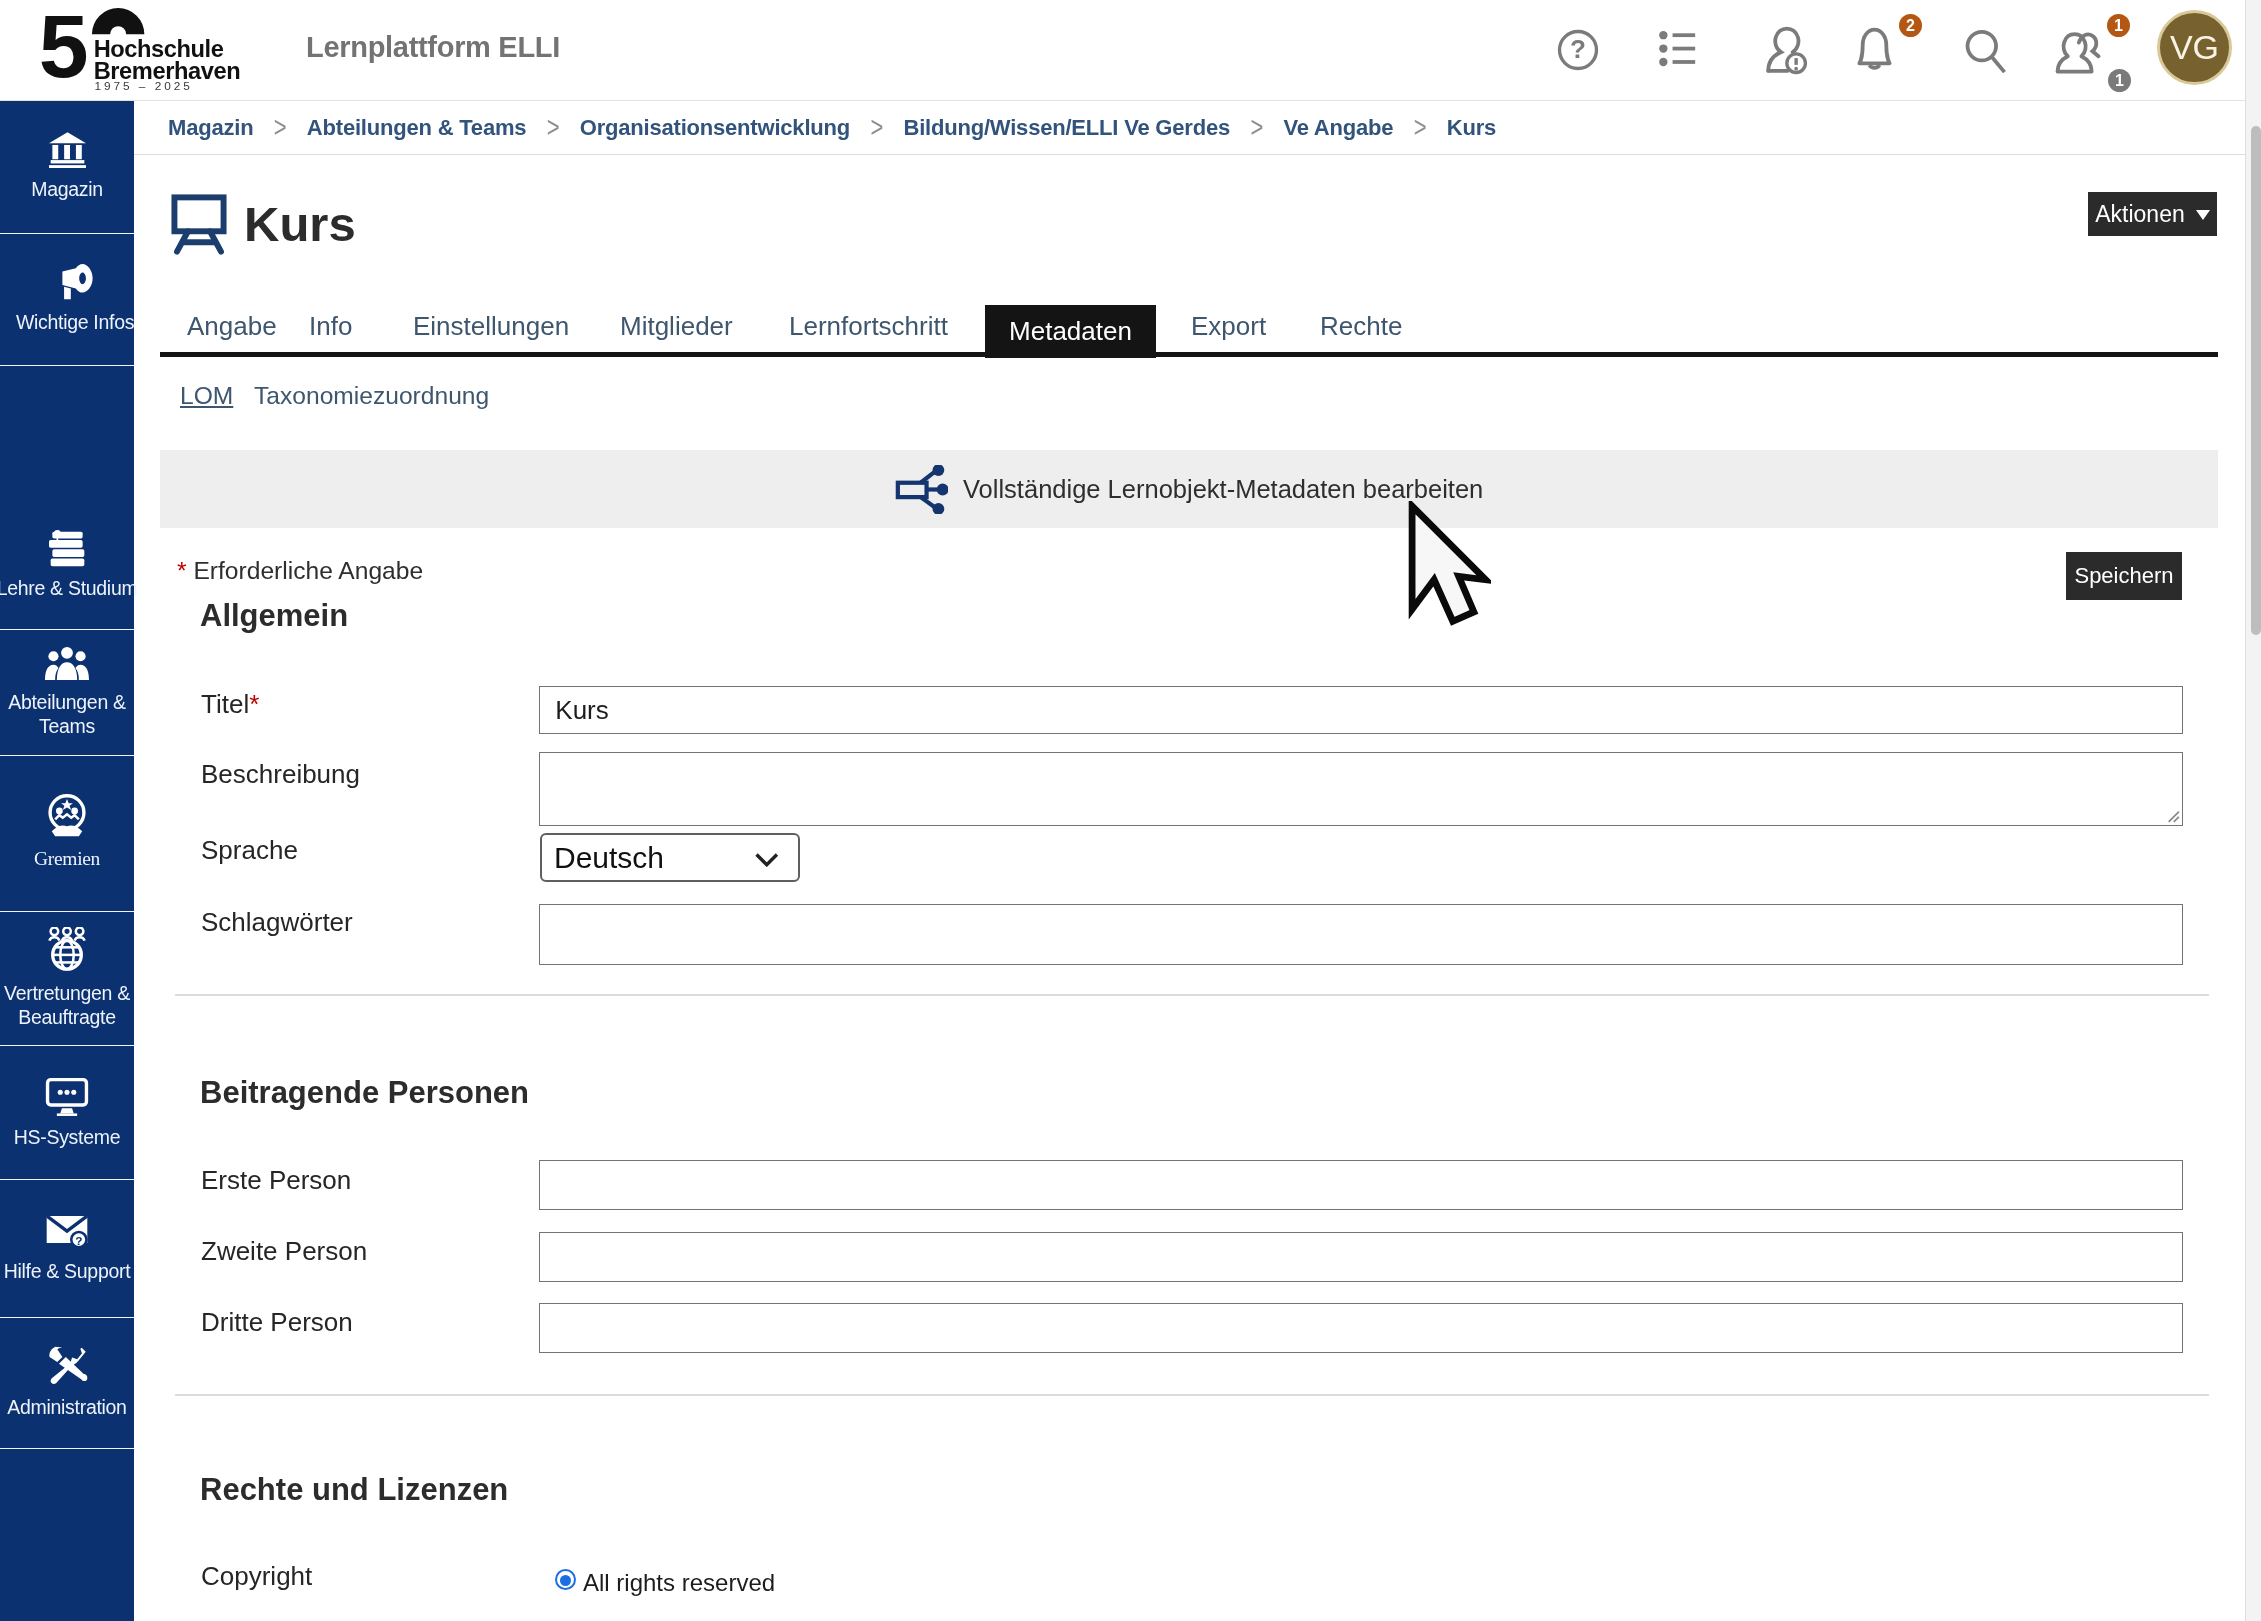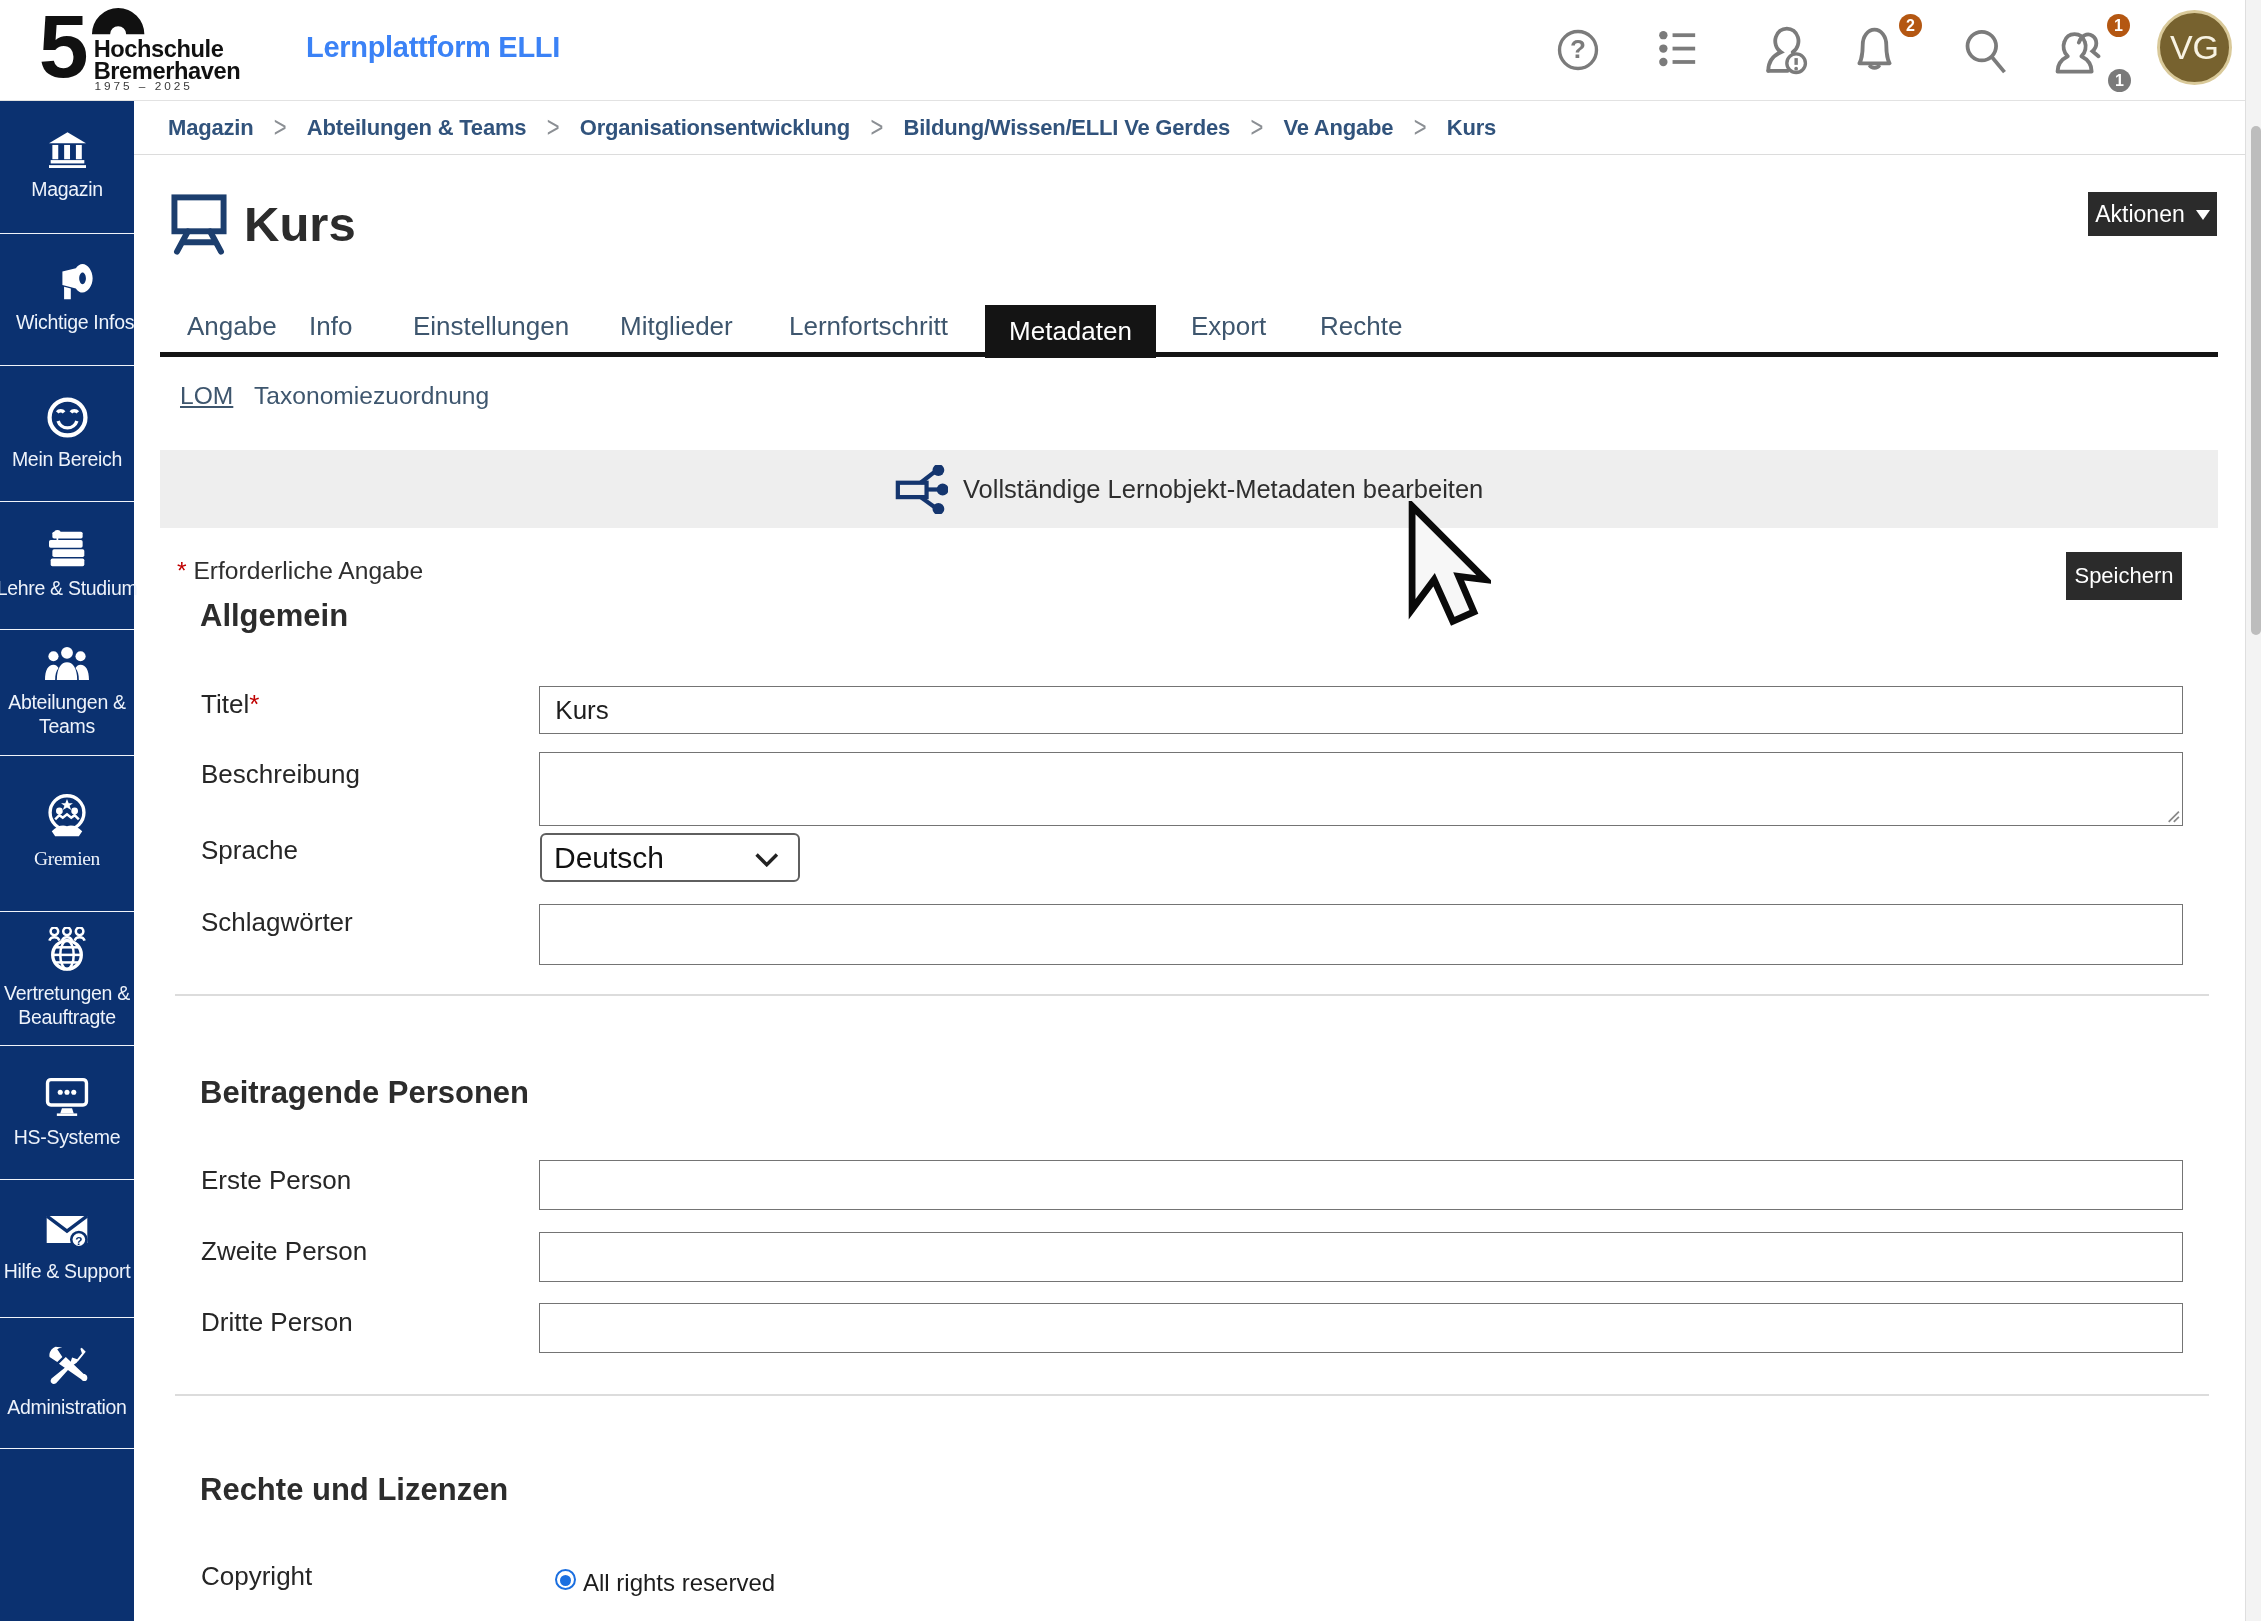--- a/index.html
+++ b/index.html
@@ -3,21 +3,21 @@
 <meta charset="utf-8">
 <title>Lernplattform ELLI</title>
 <style>
   * { margin:0; padding:0; box-sizing:border-box; }
   html,body { width:2261px; height:1621px; background:#fff; font-family:"Liberation Sans", sans-serif; }
   #page { position:relative; width:2261px; height:1621px; overflow:hidden; background:#fff; }
   .abs { position:absolute; }
 
   
   #header { position:absolute; left:0; top:0; width:2261px; height:101px; background:#fff; border-bottom:1.7px solid #e2e2e2; }
-  #apptitle { position:absolute; left:306px; top:31px; font-size:29px; font-weight:bold; color:#3b82f6; letter-spacing:-0.3px; }
+  #apptitle { position:absolute; left:306px; top:31px; font-size:29px; font-weight:bold; color:#737373; letter-spacing:-0.3px; }
   .hicon { position:absolute; top:0; }
   .badge { position:absolute; width:23px; height:23px; border-radius:50%; color:#fff; font-size:16px; font-weight:bold; text-align:center; line-height:23px; }
   .badge.orange { background:#b45712; }
   .badge.gray { background:#7a7a7a; }
   #avatar { position:absolute; left:2157px; top:10.2px; width:75px; height:75px; border-radius:50%; background:#77622f; border:3.4px solid #d9c999; color:#f8f3e3; font-size:34px; text-align:center; line-height:68px; }
 
   
   #sidebar { position:absolute; left:0; top:101px; width:134px; height:1520px; background:#0b3170; }
   .sitem { position:absolute; left:0; width:134px; border-bottom:1.7px solid #f0f4fa; display:flex; flex-direction:column; align-items:center; justify-content:center; color:#eef3fb; }
   .sitem .lbl { font-size:19.5px; line-height:24.6px; text-align:center; margin-top:9.3px; white-space:nowrap; letter-spacing:-0.3px; }
@@ -123,29 +123,20 @@
       <rect x="0" y="39" width="44" height="4"></rect>
     </svg>
     <div class="lbl">Magazin</div>
   </div>
   <div class="sitem" style="top:234px; height:132px;padding-left:16px;">
     <svg width="42" height="37" viewBox="0 0 50 44" fill="#fff">
       <path d="M34 0 C40 0 46 8 46 17 C46 26 40 34 34 34 C31 34 28 32 26 29 L10 25 L10 9 L26 5 C28 2 31 0 34 0 Z M34 24 C36 24 38 21 38 17 C38 13 36 10 34 10 C32 10 30 13 30 17 C30 21 32 24 34 24 Z" fill-rule="evenodd"></path>
       <path d="M12 27 L20 29 L20 42 L12 42 Z"></path>
     </svg>
     <div class="lbl">Wichtige Infos</div>
-  </div>
-  <div class="sitem" style="top:367px; height:135px;">
-    <svg width="41" height="41" viewBox="0 0 48 48">
-      <circle cx="24" cy="24" r="21" fill="none" stroke="#fff" stroke-width="5"></circle>
-      <path d="M12 18 A 5 5 0 0 1 20 18" fill="none" stroke="#fff" stroke-width="4"></path>
-      <path d="M28 18 A 5 5 0 0 1 36 18" fill="none" stroke="#fff" stroke-width="4"></path>
-      <path d="M13 28 A 11.5 11.5 0 0 0 35 28" fill="none" stroke="#fff" stroke-width="4"></path>
-    </svg>
-    <div class="lbl">Mein Bereich</div>
   </div>
   <div class="sitem" style="top:502px; height:128px;">
     <svg width="41" height="37" viewBox="0 0 48 44" fill="#fff">
       <rect x="6" y="2" width="36" height="8" rx="2"></rect>
       <rect x="2" y="12" width="40" height="9" rx="2"></rect>
       <rect x="6" y="23" width="38" height="9" rx="2"></rect>
       <rect x="4" y="34" width="40" height="9" rx="2"></rect>
       <circle cx="12" cy="4" r="4" fill="#fff"></circle>
       <rect x="11" y="2" width="2" height="12"></rect>
     </svg>

